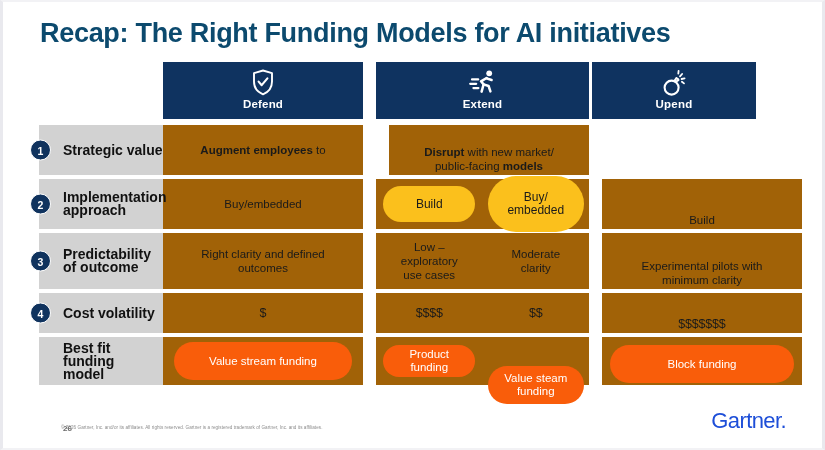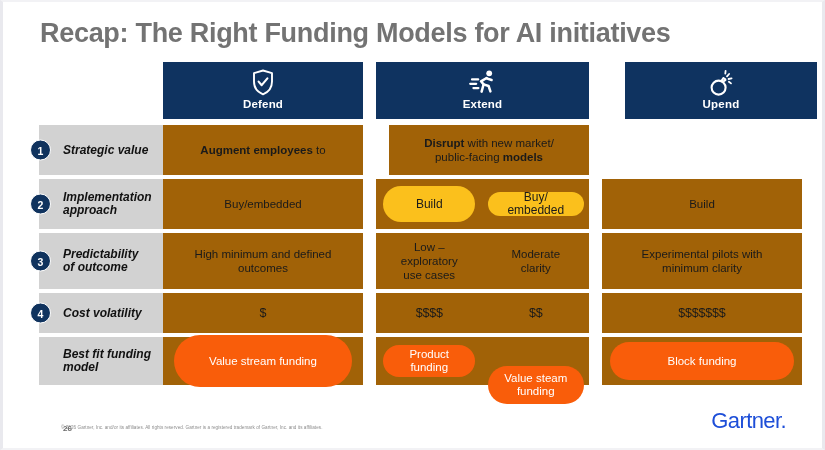--- a/index.html
+++ b/index.html
@@ -13,71 +13,71 @@
     position:relative;width:825px;height:450px;
     background:#ffffff;
     box-sizing:border-box;
     border-left:3px solid #e9e9ee;
     border-right:3px solid #e9e9ee;
     border-top:2px solid #f2f2f5;
     border-bottom:2px solid #f2f2f5;
   }
   .title{
     position:absolute;left:37px;top:16px;
-    font-size:27px;font-weight:bold;color:#737373;
+    font-size:27px;font-weight:bold;color:#0c4a6e;
     letter-spacing:-0.3px;white-space:nowrap;
   }
 
   
   .hdr{
     position:absolute;top:60px;height:57px;
     background:#0f3360;color:#ffffff;
     display:flex;flex-direction:column;
     align-items:center;justify-content:flex-start;
     padding-top:4px;box-sizing:border-box;
   }
   .hdr .ico{height:33px;display:flex;align-items:center;justify-content:center;}
   .hdr .lbl{font-size:11.5px;font-weight:bold;letter-spacing:0.2px;margin-top:-1px;}
   #hdr-defend{left:160px;width:200px;}
   #hdr-extend{left:373px;width:213px;}
-  #hdr-upend{left:622px;width:192px;}
+  #hdr-upend{left:589px;width:164px;}
 
   
   .grid{position:absolute;left:36px;top:123px;width:753px;}
   .row{display:flex;align-items:stretch;margin-bottom:4px;position:relative;}
   .row:last-child{margin-bottom:0;}
 
   .labelcell{
     width:124px;flex:0 0 124px;background:#d2d2d2;
     display:flex;align-items:center;
     padding-left:24px;box-sizing:border-box;position:relative;
   }
   .labeltxt{
-    font-size:12px;font-weight:bold;color:#111111;line-height:13px;font-style:italic;
+    font-size:14px;font-weight:bold;color:#111111;line-height:13px;
   }
   .badge{
     position:absolute;left:-9px;top:50%;transform:translateY(-50%);
     width:21px;height:21px;border-radius:50%;
     background:#10335e;color:#ffffff;
     border:1.5px solid #ffffff;
     display:flex;align-items:center;justify-content:center;
     font-size:10.5px;font-weight:bold;box-sizing:border-box;
   }
 
   .cell{
     background:#a16207;
     display:flex;align-items:center;justify-content:center;
     text-align:center;font-size:11.5px;color:#1a1a1a;line-height:14px;
     box-sizing:border-box;padding:2px 8px;
   }
   .cell.split{padding:0;gap:0;}
   .c-defend{flex:0 0 200px;width:200px;margin-left:0px;}
   .gapcol{flex:0 0 13px;width:13px;background:#ffffff;}
   .c-extend{flex:0 0 213px;width:213px;}
-  .c-upend{flex:0 0 200px;width:200px;}
+  .c-upend{flex:0 0 200px;width:200px;align-items:flex-end;}
 
   .half{
     flex:1 1 50%;display:flex;align-items:center;justify-content:center;
     text-align:center;height:100%;padding:2px 4px;box-sizing:border-box;
   }
 
   
   #row-1 .labelcell,#row-1 .cell{height:50px;}
   #row-2 .labelcell,#row-2 .cell{height:50px;}
   #row-3 .labelcell,#row-3 .cell{height:56px;}
@@ -89,23 +89,23 @@
   
   .pill{
     display:inline-flex;align-items:center;justify-content:center;
     text-align:center;border-radius:999px;box-sizing:border-box;
     line-height:13px;
   }
   .pill-yellow{background:#fbc01c;color:#1a1a1a;font-size:12px;}
   .pill-orange{background:#f95d0a;color:#ffffff;font-size:11.5px;}
 
   #pill-build{width:92px;height:36px;}
-  #pill-buyemb{width:96px;height:24px;}
-
-  #pill-vsf{width:178px;height:52px;}
+  #pill-buyemb{width:96px;height:56px;}
+
+  #pill-vsf{width:178px;height:38px;}
   #pill-prod{width:92px;height:32px;}
   #pill-vst{width:96px;height:38px;margin-top:47px;}
   #pill-block{width:190px;height:38px;}
 
   .money{font-size:12.5px;color:#1a1a1a;letter-spacing:-0.2px;}
 
   
   .footer-num{
     position:absolute;left:36px;top:422px;
     font-size:8px;font-weight:bold;color:#6b6b6b;margin-left:24px;
@@ -223,21 +223,21 @@
     <div class="row" id="row-3">
       <div class="labelcell">
         <span class="badge">3</span>
         <span class="labeltxt">
           <span>Predictability</span><br>
           <span>of outcome</span>
         </span>
       </div>
       <div class="cell c-defend">
         <span>
-          <span>High minimum and defined</span><br>
+          <span>Right clarity and defined</span><br>
           <span>outcomes</span>
         </span>
       </div>
       <div class="gapcol"></div>
       <div class="cell c-extend split">
         <div class="half">
           <span>
             <span>Low –</span><br>
             <span>exploratory</span><br>
             <span>use cases</span>

